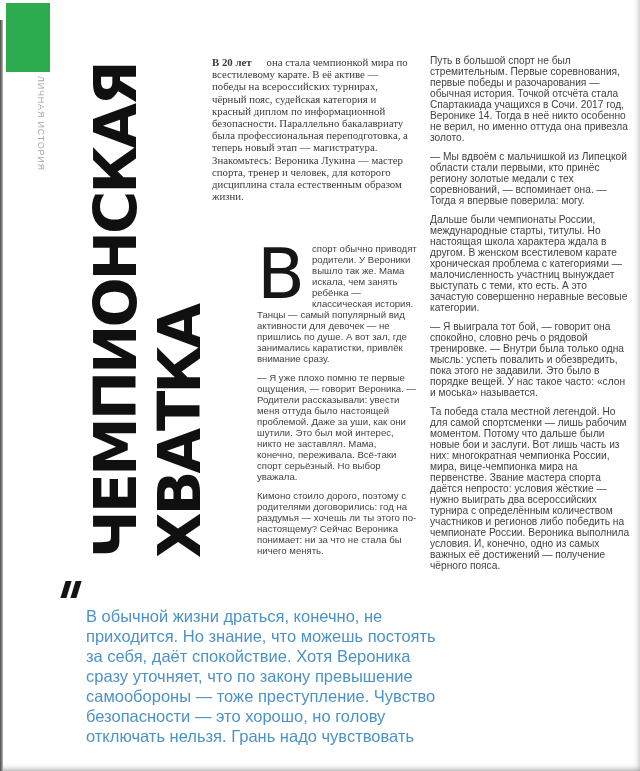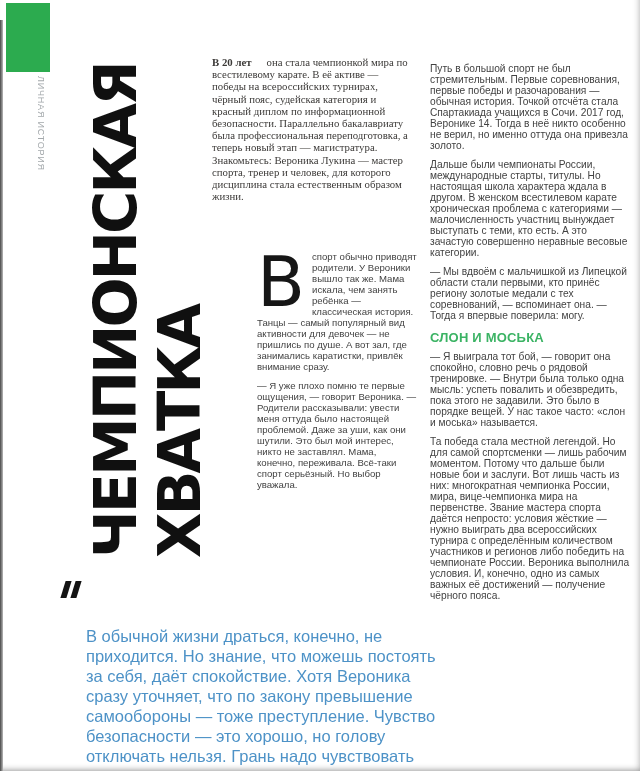--- a/index.html
+++ b/index.html
@@ -23,37 +23,37 @@
   }
   .lead{
     position:absolute;left:212px;top:56px;width:196px;
     font-family:"Liberation Serif","DejaVu Serif",serif;
     font-size:10.8px;line-height:12.2px;color:#3c3a38;
   }
   .lead-bold{font-weight:bold;margin-right:15px;}
   .col{position:absolute;color:#424242;}
   .col-mid{left:257px;top:243px;width:160px;font-size:9.6px;line-height:11px;}
   .col-right{left:430px;top:55px;width:200px;font-size:10.2px;line-height:11px;}
-  .body-p{margin:8px 0 8px 0;}
+  .body-p{margin:0 0 8px 0;}
   .subhead{
     margin:11px 0 8px 0;font-size:13px;font-weight:bold;color:#3bb364;letter-spacing:.2px;
   }
   .dropcap{
     float:left;font-family:"DejaVu Sans",sans-serif;
     font-size:70px;line-height:58px;height:60px;color:#161616;margin:2px 7px 0 0;
   }
   .quote-mark{position:absolute;left:63px;top:581px;width:22px;height:18px;}
   .quote-mark i{
     position:absolute;top:0;width:6px;height:17px;background:#141414;transform:skewX(-17deg);
   }
   .quote-mark i:first-child{left:0;}
   .quote-mark i:last-child{left:10px;}
   .quote{
     position:absolute;left:86px;top:606px;width:350px;
-    font-size:16.5px;line-height:20px;color:#4d92c7;margin-top:20px;
+    font-size:16.5px;line-height:20px;color:#4d92c7;
   }
 </style>
 </head>
 <body>
 
 <div class="page">
   <div class="edge-left"></div>
   <div class="green-square"></div>
 
   <div class="kicker">ЛИЧНАЯ ИСТОРИЯ</div>
@@ -61,27 +61,27 @@
   <div class="headline">
     <div class="hl-line">ЧЕМПИОНСКАЯ</div>
     <div class="hl-line">ХВАТКА</div>
   </div>
 
   <div class="lead"><span class="lead-bold">В 20 лет</span><span>она стала чемпионкой мира по всестилевому карате. В её активе — победы на всероссийских турнирах, чёрный пояс, судейская категория и красный диплом по информационной безопасности. Параллельно бакалавриату была профессиональная переподготовка, а теперь новый этап — магистратура. Знакомьтесь: Вероника Лукина — мастер спорта, тренер и человек, для которого дисциплина стала естественным образом жизни.</span></div>
 
   <div class="col col-mid">
     <p class="body-p"><span class="dropcap">В</span><span>спорт обычно приводят родители. У Вероники вышло так же. Мама искала, чем занять ребёнка — классическая история. Танцы — самый популярный вид активности для девочек — не пришлись по душе. А вот зал, где занимались каратистки, привлёк внимание сразу.</span></p>
     <p class="body-p">— Я уже плохо помню те первые ощущения, — говорит Вероника. — Родители рассказывали: увести меня оттуда было настоящей проблемой. Даже за уши, как они шутили. Это был мой интерес, никто не заставлял. Мама, конечно, переживала. Всё-таки спорт серьёзный. Но выбор уважала.</p>
+    <p class="body-p">Кимоно стоило дорого, поэтому с родителями договорились: год на раздумья — хочешь ли ты этого по-настоящему? Сейчас Вероника понимает: ни за что не стала бы ничего менять.</p>
   </div>
 
   <div class="col col-right">
     <p class="body-p">Путь в большой спорт не был стремительным. Первые соревнования, первые победы и разочарования — обычная история. Точкой отсчёта стала Спартакиада учащихся в Сочи. 2017 год, Веронике 14. Тогда в неё никто особенно не верил, но именно оттуда она привезла золото.</p>
+    <p class="body-p">— Мы вдвоём с мальчишкой из Липецкой области стали первыми, кто принёс региону золотые медали с тех соревнований, — вспоминает она. — Тогда я впервые поверила: могу.</p>
     <p class="body-p">Дальше были чемпионаты России, международные старты, титулы. Но настоящая школа характера ждала в другом. В женском всестилевом карате хроническая проблема с категориями — малочисленность участниц вынуждает выступать с теми, кто есть. А это зачастую совершенно неравные весовые категории.</p>
-    <p class="body-p">— Мы вдвоём с мальчишкой из Липецкой области стали первыми, кто принёс региону золотые медали с тех соревнований, — вспоминает она. — Тогда я впервые поверила: могу.</p>
-    <h3 class="subhead">СЛОН И МОСЬКА</h3>
     <p class="body-p">— Я выиграла тот бой, — говорит она спокойно, словно речь о рядовой тренировке. — Внутри была только одна мысль: успеть повалить и обезвредить, пока этого не задавили. Это было в порядке вещей. У нас такое часто: «слон и моська» называется.</p>
     <p class="body-p">Та победа стала местной легендой. Но для самой спортсменки — лишь рабочим моментом. Потому что дальше были новые бои и заслуги. Вот лишь часть из них: многократная чемпионка России, мира, вице-чемпионка мира на первенстве. Звание мастера спорта даётся непросто: условия жёсткие — нужно выиграть два всероссийских турнира с определённым количеством участников и регионов либо победить на чемпионате России. Вероника выполнила условия. И, конечно, одно из самых важных её достижений — получение чёрного пояса.</p>
   </div>
 
   <div class="quote-mark">
       <i></i>
       <i></i>
     </div>
   <div class="quote">В обычной жизни драться, конечно, не приходится. Но знание, что можешь постоять за себя, даёт спокойствие. Хотя Вероника сразу уточняет, что по закону превышение самообороны — тоже преступление. Чувство безопасности — это хорошо, но голову отключать нельзя. Грань надо чувствовать</div>
 </div>

